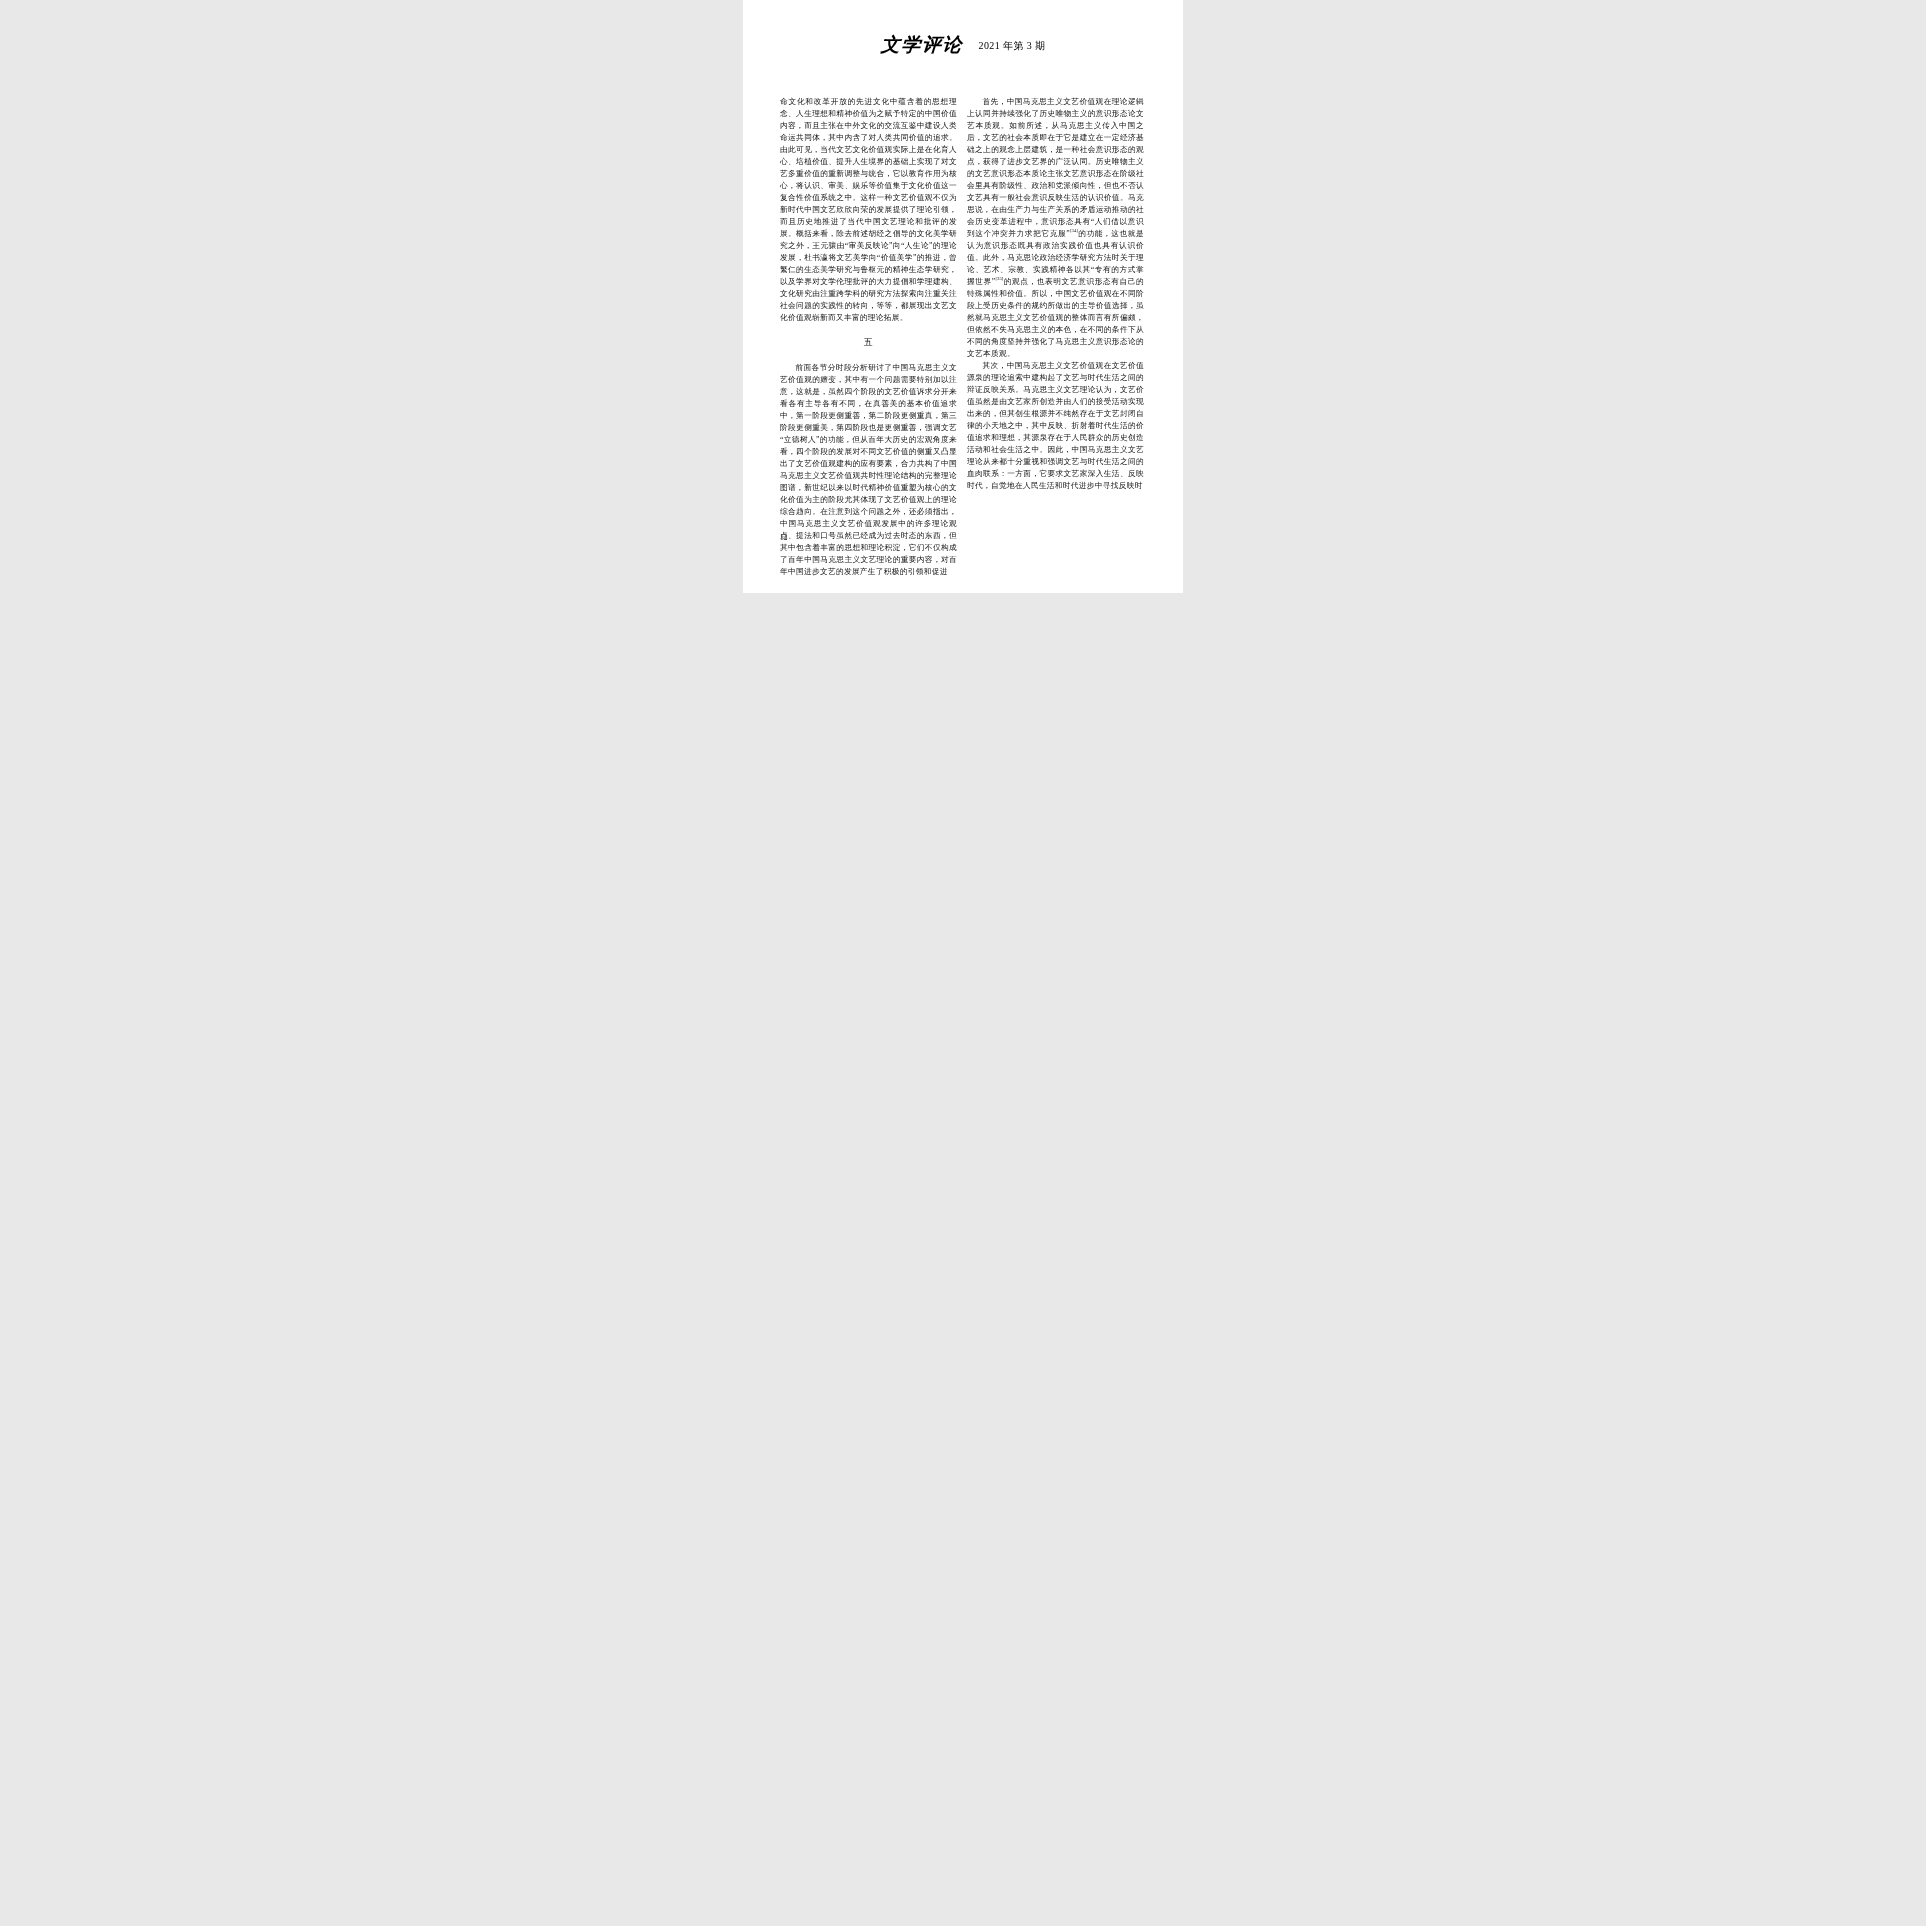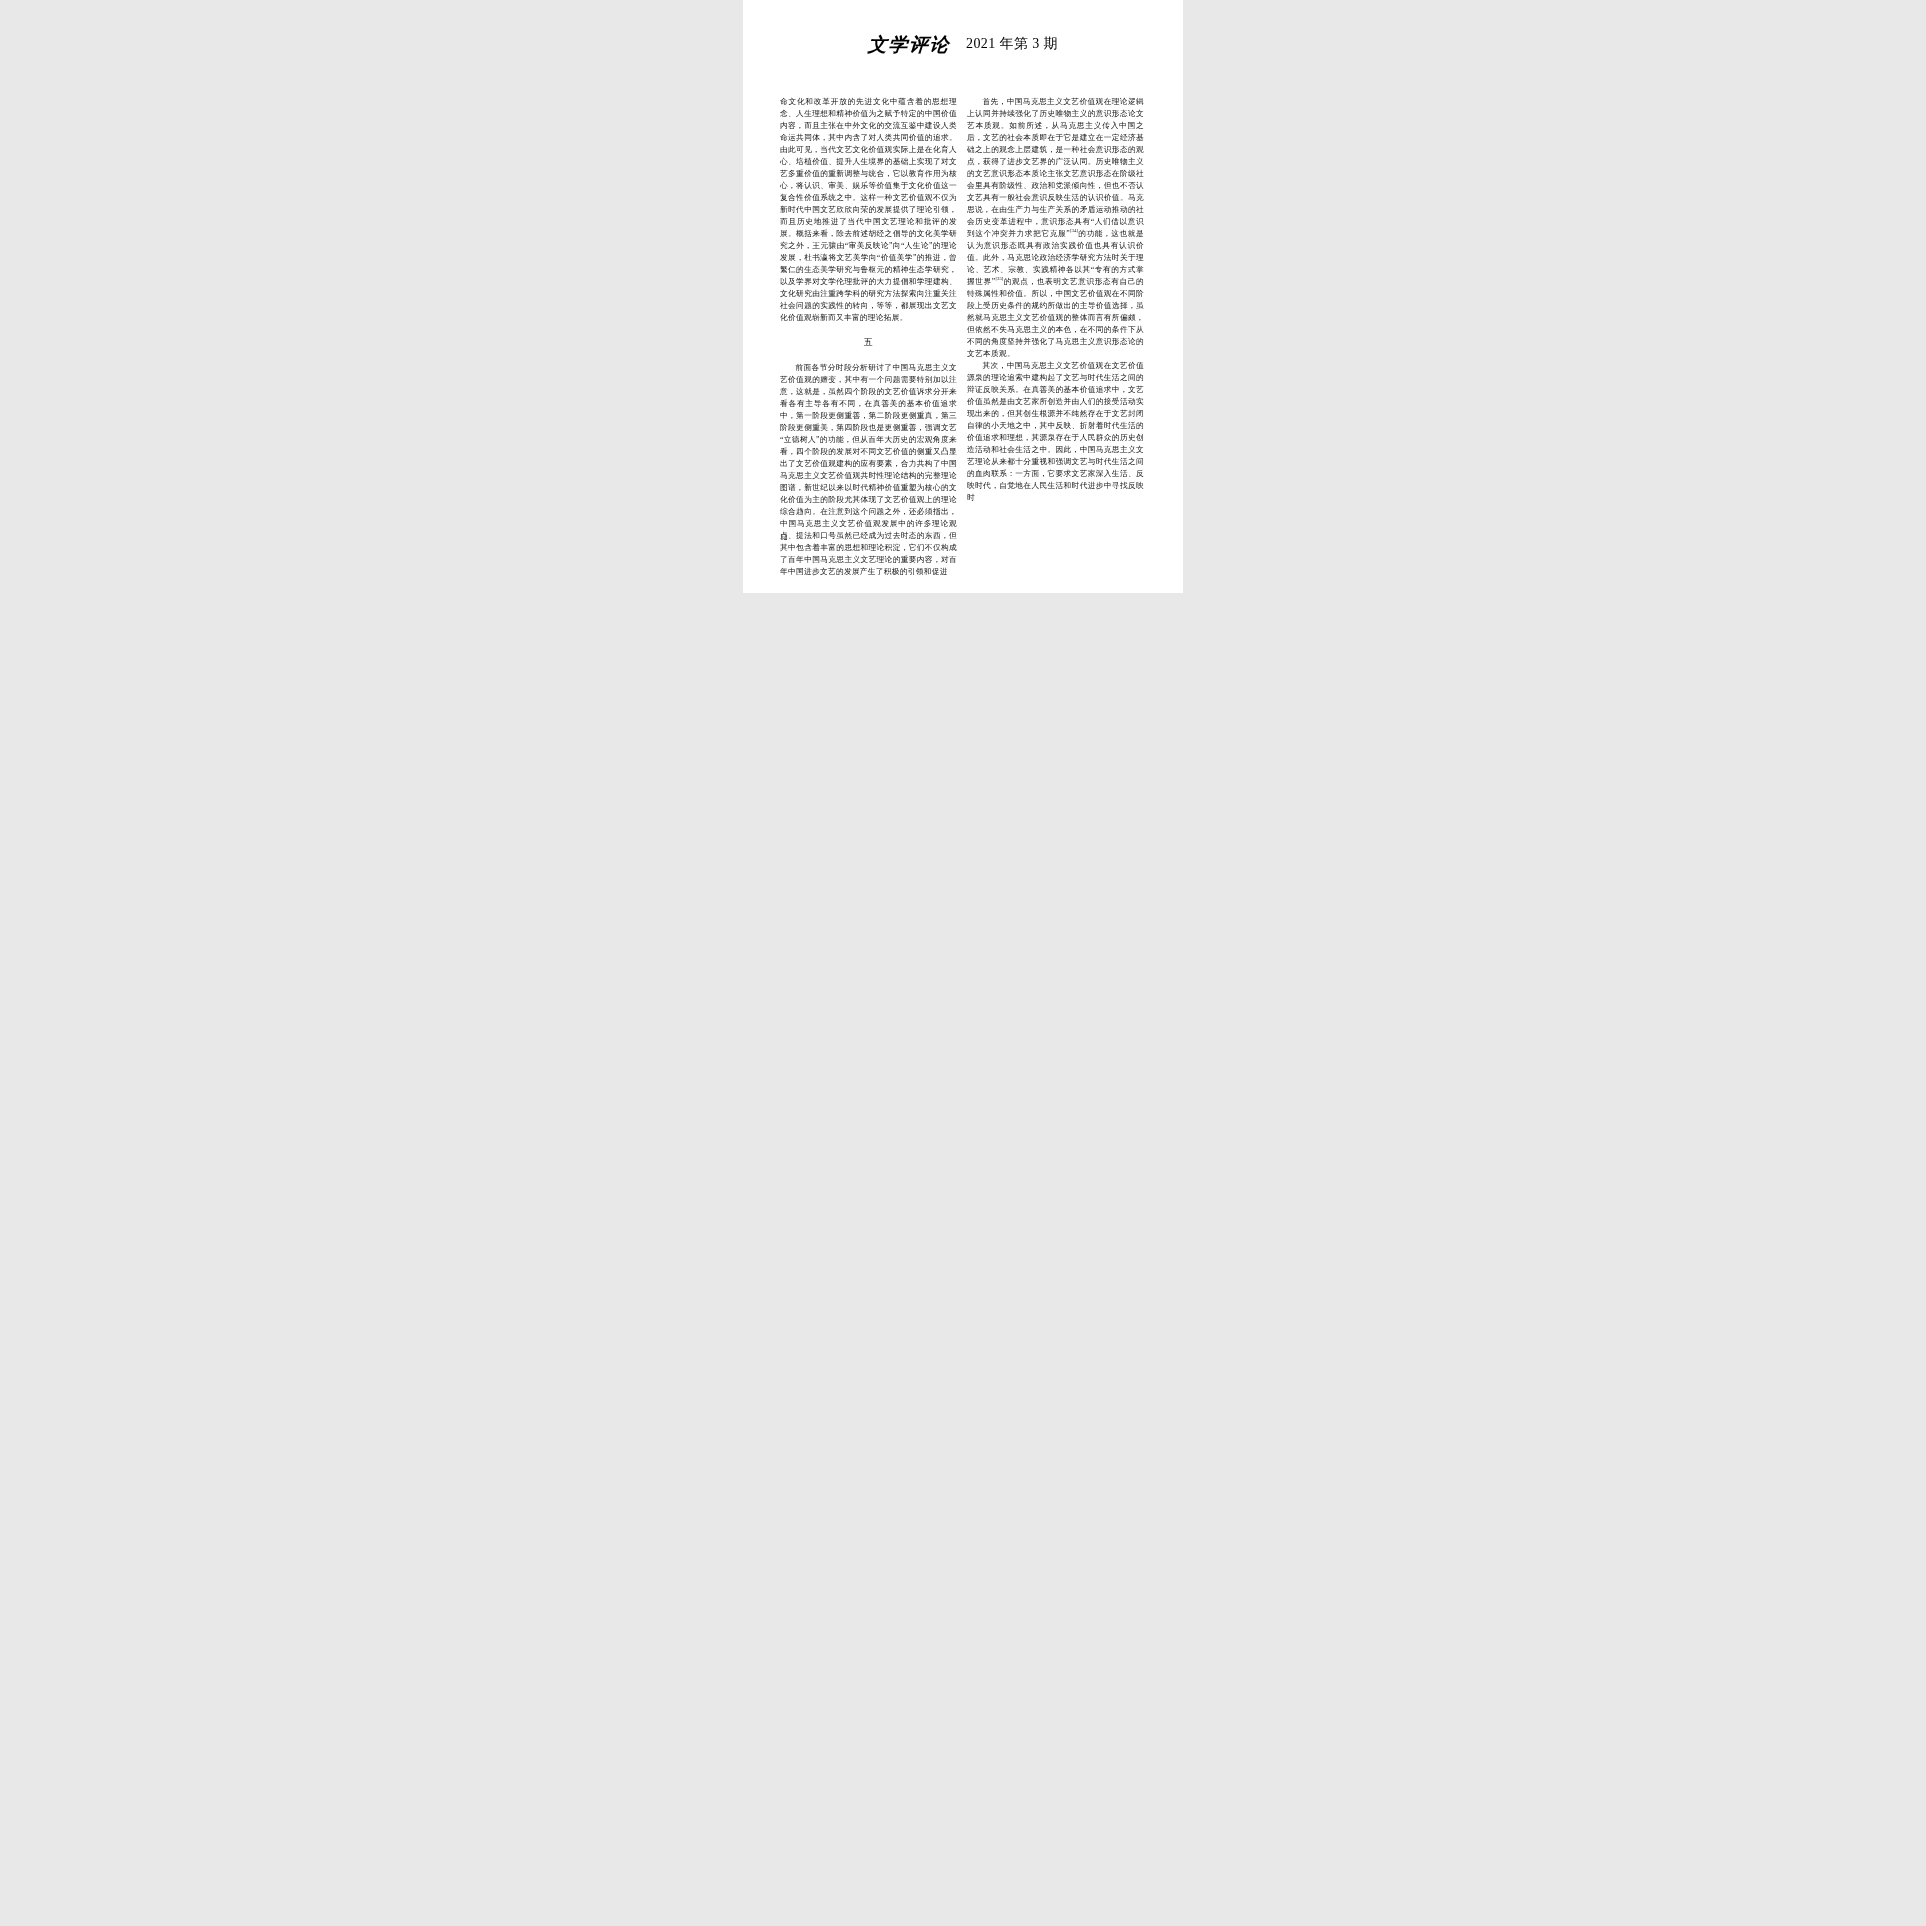--- a/index.html
+++ b/index.html
@@ -32,21 +32,21 @@
     font-family: "DejaVu Serif", "Liberation Serif", serif;
     font-style: italic;
     font-weight: bold;
     font-size: 19px;
     line-height: 1;
     letter-spacing: 1.5px;
     transform: skewX(-4deg);
     color: #000;
   }
   .issue {
-    font-size: 14px;
+    font-size: 10px;
     line-height: 1;
     padding-bottom: 3.1px;
     letter-spacing: 0.4px;
     color: #000;
   }
   
   .columns {
     position: absolute;
     top: 65px;
     left: 37px;
@@ -110,21 +110,21 @@
     <div class="col">
       <p>命文化和改革开放的先进文化中蕴含着的思想理念、人生理想和精神价值为之赋予特定的中国价值内容，而且主张在中外文化的交流互鉴中建设人类命运共同体，其中内含了对人类共同价值的追求。由此可见，当代文艺文化价值观实际上是在化育人心、培植价值、提升人生境界的基础上实现了对文艺多重价值的重新调整与统合，它以教育作用为核心，将认识、审美、娱乐等价值集于文化价值这一复合性价值系统之中。这样一种文艺价值观不仅为新时代中国文艺欣欣向荣的发展提供了理论引领，而且历史地推进了当代中国文艺理论和批评的发展。概括来看，除去前述胡经之倡导的文化美学研究之外，王元骧由“审美反映论”向“人生论”的理论发展，杜书瀛将文艺美学向“价值美学”的推进，曾繁仁的生态美学研究与鲁枢元的精神生态学研究，以及学界对文学伦理批评的大力提倡和学理建构、文化研究由注重跨学科的研究方法探索向注重关注社会问题的实践性的转向，等等，都展现出文艺文化价值观崭新而又丰富的理论拓展。</p>
       <h2 class="section-heading">五</h2>
       <p class="indent">前面各节分时段分析研讨了中国马克思主义文艺价值观的嬗变，其中有一个问题需要特别加以注意，这就是，虽然四个阶段的文艺价值诉求分开来看各有主导各有不同，在真善美的基本价值追求中，第一阶段更侧重善，第二阶段更侧重真，第三阶段更侧重美，第四阶段也是更侧重善，强调文艺“立德树人”的功能，但从百年大历史的宏观角度来看，四个阶段的发展对不同文艺价值的侧重又凸显出了文艺价值观建构的应有要素，合力共构了中国马克思主义文艺价值观共时性理论结构的完整理论图谱，新世纪以来以时代精神价值重塑为核心的文化价值为主的阶段尤其体现了文艺价值观上的理论综合趋向。在注意到这个问题之外，还必须指出，中国马克思主义文艺价值观发展中的许多理论观点、提法和口号虽然已经成为过去时态的东西，但其中包含着丰富的思想和理论积淀，它们不仅构成了百年中国马克思主义文艺理论的重要内容，对百年中国进步文艺的发展产生了积极的引领和促进</p>
     </div>
 
     <div class="col">
       <p class="indent">
         <span>首先，中国马克思主义文艺价值观在理论逻辑上认同并持续强化了历史唯物主义的意识形态论文艺本质观。如前所述，从马克思主义传入中国之后，文艺的社会本质即在于它是建立在一定经济基础之上的观念上层建筑，是一种社会意识形态的观点，获得了进步文艺界的广泛认同。历史唯物主义的文艺意识形态本质论主张文艺意识形态在阶级社会里具有阶级性、政治和党派倾向性，但也不否认文艺具有一般社会意识反映生活的认识价值。马克思说，在由生产力与生产关系的矛盾运动推动的社会历史变革进程中，意识形态具有“人们借以意识到这个冲突并力求把它克服”</span><sup class="ref">[34]</sup><span>的功能，这也就是认为意识形态既具有政治实践价值也具有认识价值。此外，马克思论政治经济学研究方法时关于理论、艺术、宗教、实践精神各以其“专有的方式掌握世界”</span><sup class="ref">[35]</sup><span>的观点，也表明文艺意识形态有自己的特殊属性和价值。所以，中国文艺价值观在不同阶段上受历史条件的规约所做出的主导价值选择，虽然就马克思主义文艺价值观的整体而言有所偏颇，但依然不失马克思主义的本色，在不同的条件下从不同的角度坚持并强化了马克思主义意识形态论的文艺本质观。</span>
       </p>
-      <p class="indent">其次，中国马克思主义文艺价值观在文艺价值源泉的理论追索中建构起了文艺与时代生活之间的辩证反映关系。在真善美的基本价值追求中，文艺价值虽然是由文艺家所创造并由人们的接受活动实现出来的，但其创生根源并不纯然存在于文艺封闭自律的小天地之中，其中反映、折射着时代生活的价值追求和理想，其源泉存在于人民群众的历史创造活动和社会生活之中。因此，中国马克思主义文艺理论从来都十分重视和强调文艺与时代生活之间的血肉联系：一方面，它要求文艺家深入生活、反映时代，自觉地在人民生活和时代进步中寻找反映时</p>
+      <p class="indent">其次，中国马克思主义文艺价值观在文艺价值源泉的理论追索中建构起了文艺与时代生活之间的辩证反映关系。马克思主义文艺理论认为，文艺价值虽然是由文艺家所创造并由人们的接受活动实现出来的，但其创生根源并不纯然存在于文艺封闭自律的小天地之中，其中反映、折射着时代生活的价值追求和理想，其源泉存在于人民群众的历史创造活动和社会生活之中。因此，中国马克思主义文艺理论从来都十分重视和强调文艺与时代生活之间的血肉联系：一方面，它要求文艺家深入生活、反映时代，自觉地在人民生活和时代进步中寻找反映时</p>
     </div>
 
   </div>
 
   <div class="page-number">12</div>
 
 </div>
 
 
 </body></html>

